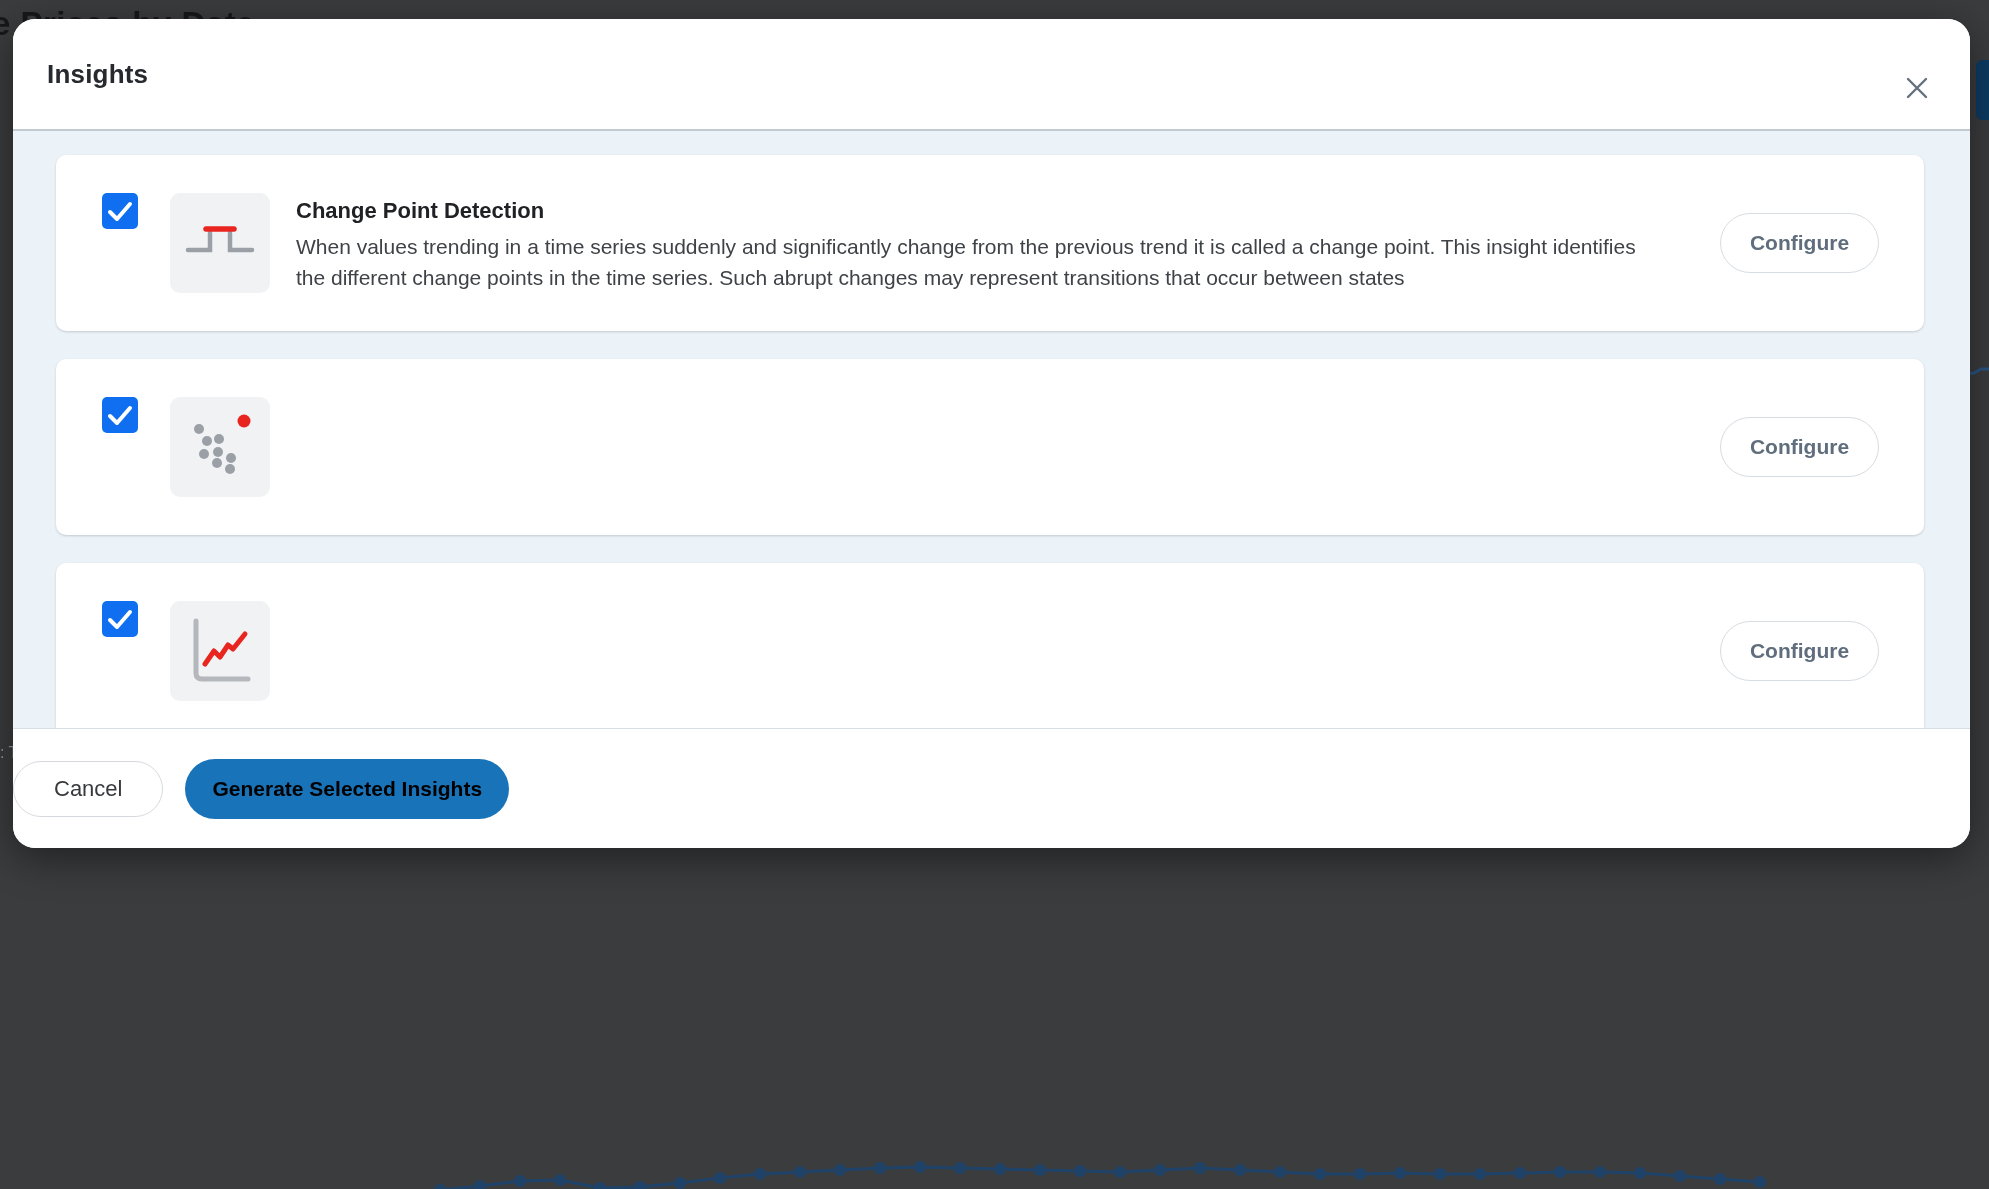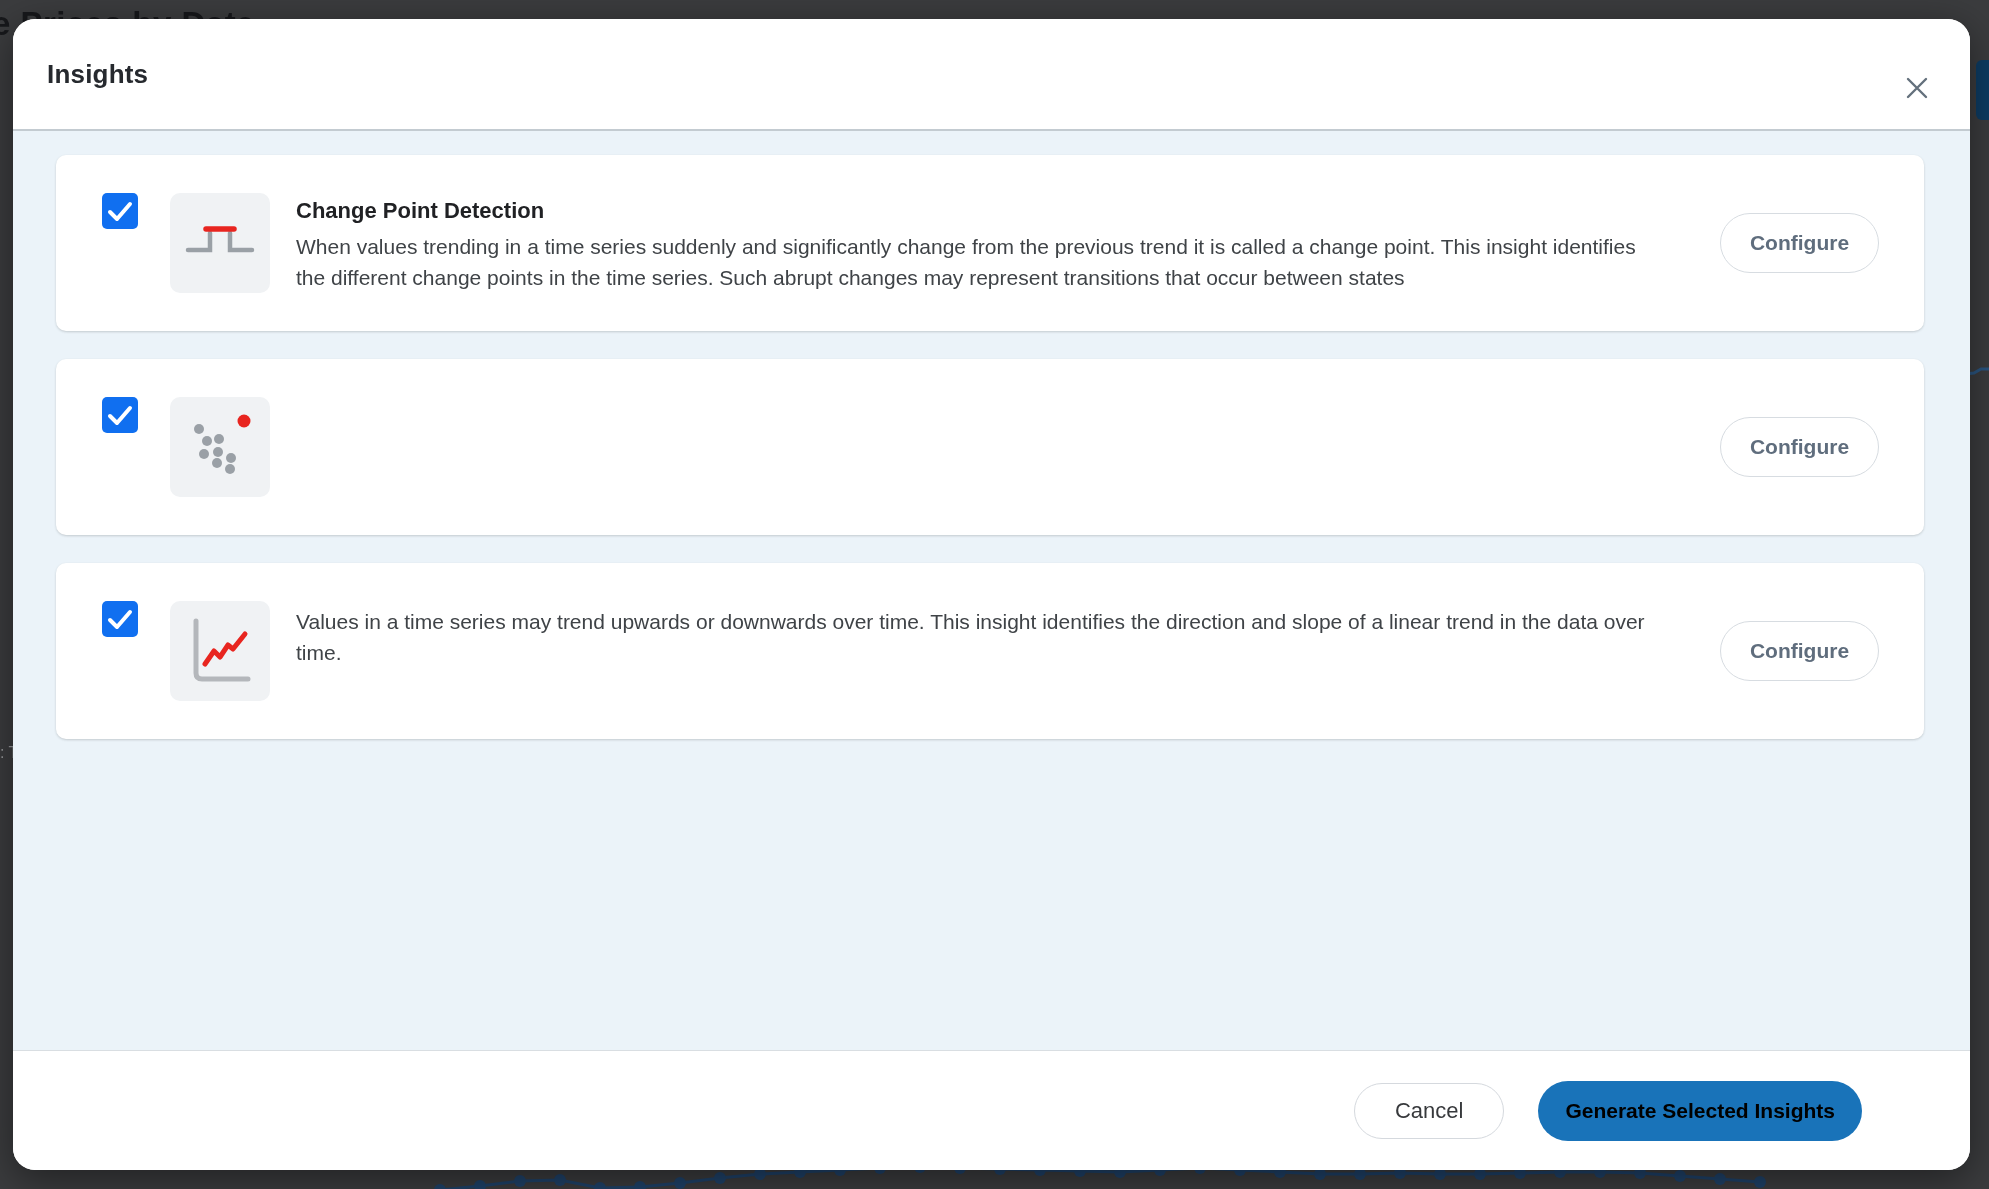--- a/index.html
+++ b/index.html
@@ -37,21 +37,21 @@
   }
   .bg-navy-rect{
     position:absolute;right:0;top:60px;width:13px;height:60px;
     background:#0d3c63;border-radius:6px 0 0 6px;
   }
   .bg-right-squiggle{position:absolute;right:0;top:363px;}
   .bg-bottom-chart{position:absolute;left:0;bottom:0;width:1989px;height:60px;}
 
   
   .modal{
-    position:absolute;left:13px;top:19px;width:1957px;height:1151px;
+    position:absolute;left:13px;top:19px;width:1957px;height:829px;
     background:#ffffff;border-radius:22px;z-index:10;
     box-shadow:0 10px 40px rgba(0,0,0,.45);
     display:flex;flex-direction:column;overflow:hidden;
   }
   .modal-header{
     height:112px;flex:0 0 112px;background:#fff;
     border-bottom:2px solid #c3cbd1;
     display:flex;align-items:center;
     padding:0 40px 0 34px;position:relative;
   }
@@ -89,22 +89,22 @@
   .configure-btn{
     margin-left:auto;margin-right:45px;flex:0 0 auto;
     width:159px;height:60px;border-radius:30px;
     background:#fff;border:1.5px solid var(--border-gray);
     font-family:inherit;font-size:21px;font-weight:700;color:var(--btn-text);
     cursor:pointer;
   }
   .modal-footer{
     height:120px;flex:0 0 120px;background:#fff;
     border-top:1px solid #d9dee2;
-    display:flex;align-items:center;justify-content:flex-end;
-    padding-right:108px;gap:34px;
+    display:flex;align-items:center;
+    padding-right:108px;gap:22px;
   }
   .cancel-btn{
     height:56px;padding:0 40px;border-radius:28px;
     background:#fff;border:1.5px solid #d5d9de;
     font-family:inherit;font-size:22px;font-weight:500;color:#37393c;cursor:pointer;
   }
   .generate-btn{
     height:60px;padding:0 27px;min-width:285px;border-radius:30px;
     background:var(--primary-blue);border:none;
     font-family:inherit;font-size:21px;font-weight:700;color:#000000;cursor:pointer;
@@ -220,21 +220,20 @@
           <path d="M8 19 L15 26 L28 11" fill="none" stroke="#fff" stroke-width="4" stroke-linecap="round" stroke-linejoin="round"></path>
         </svg>
       </div>
       <div class="icon-tile">
         <svg width="100" height="100" viewBox="0 0 100 100">
           <path d="M26 20 L26 72 Q26 78 32 78 L78 78" fill="none" stroke="#b4b7bb" stroke-width="5" stroke-linecap="round"></path>
           <path d="M35 63 L44 50 L50 56 L58 44 L63 48 L75 33" fill="none" stroke="#e8251f" stroke-width="5" stroke-linecap="round" stroke-linejoin="round"></path>
         </svg>
       </div>
       <div class="card-text">
-        <div class="card-desc">Values in a time series may trend upwards or downwards over time. This insight identifies the direction and slope of a linear trend in the data over time.</div>
       </div>
       <button class="configure-btn">Configure</button>
     </div>
 
   </div>
 
   <div class="modal-footer">
     <button class="cancel-btn">Cancel</button>
     <button class="generate-btn">Generate Selected Insights</button>
   </div>

